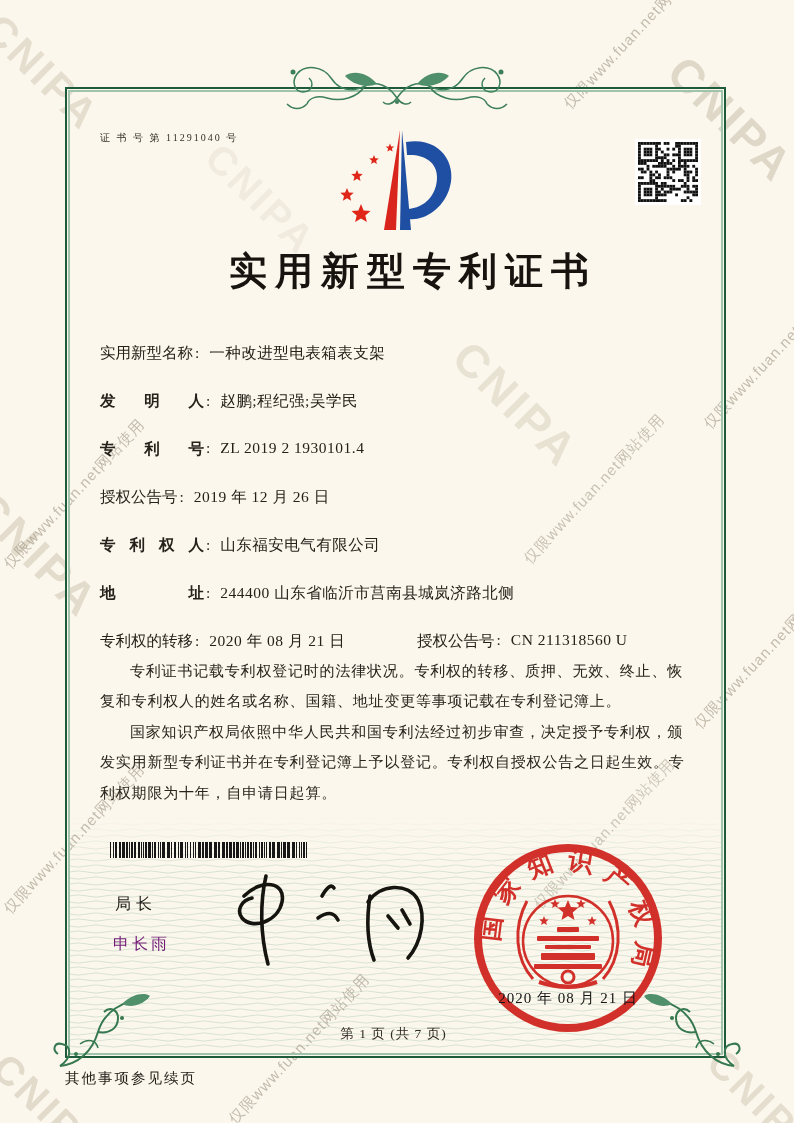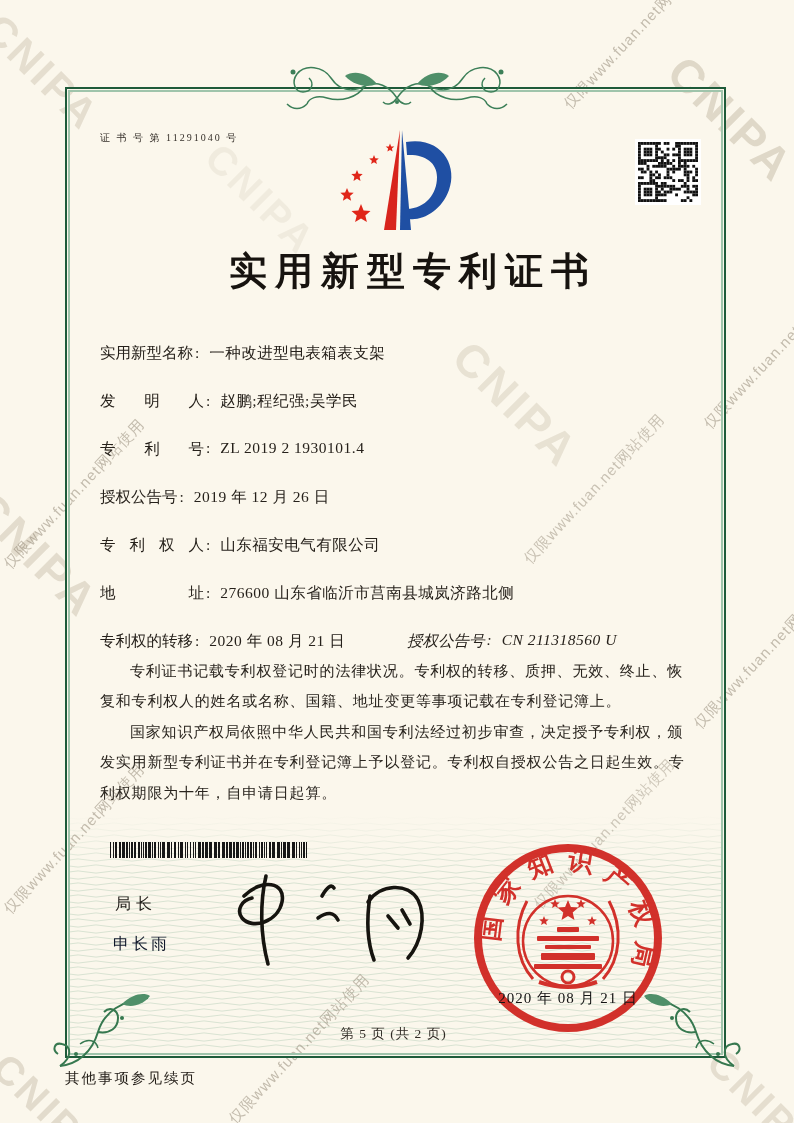--- a/index.html
+++ b/index.html
@@ -32,32 +32,32 @@
   #qrbox{position:absolute;left:635px;top:139px;width:66px;height:66px;background:#fff;}
   #qr{position:absolute;left:3px;top:3px;width:60px;height:60px;}
   .title{
     position:absolute;left:0;top:234px;width:100%;margin:12px;text-align:center;
     font-size:38px;font-weight:700;letter-spacing:8px;padding-left:8px;box-sizing:border-box;
     color:#17130f;
   }
   
   .field-row{position:absolute;left:100px;width:600px;height:22px;font-size:15.5px;color:#26211b;}
   .flabel{display:inline-block;vertical-align:top;}
-  .flabel.wj{width:104px;text-align:justify;text-align-last:justify;}
+  .flabel.wj{width:104px;text-align:justify;text-align-last:justify;font-weight:bold;}
   .fcolon{margin:0 10px 0 2px;}
   .fval{letter-spacing:.5px;}
-  .auth-no{position:absolute;left:307px;top:0;font-style:italic;}
+  .auth-no{position:absolute;left:317px;top:0;}
   
   .paras{position:absolute;left:100px;top:656px;width:597px;font-size:15px;line-height:30.4px;letter-spacing:.8px;color:#29241e;}
   .paras p{margin:0;text-indent:2em;}
   
   #barcode{position:absolute;left:110px;top:842px;width:200px;height:16px;}
   
   .officer-title{position:absolute;left:115px;top:894px;font-size:16px;letter-spacing:5px;color:#1d1a16;}
-  .officer-name{position:absolute;left:113px;top:934px;font-size:16px;letter-spacing:3px;color:#0f172a;}
+  .officer-name{position:absolute;left:113px;top:934px;font-size:16px;letter-spacing:3px;color:#701a75;}
   #signature{position:absolute;left:222px;top:866px;width:210px;height:112px;}
   
   #seal{position:absolute;left:469px;top:841px;width:198px;height:198px;opacity:.94;}
   .seal-date{position:absolute;left:469px;top:989px;width:198px;text-align:center;
     font-size:15px;letter-spacing:1px;color:#141414;}
   
   .pageno{position:absolute;left:65px;top:1025px;width:657px;text-align:center;font-size:13.5px;letter-spacing:1px;color:#2f2a24;}
   .contnote{position:absolute;left:65px;top:1069px;width:657px;font-size:14.5px;letter-spacing:2px;color:#26211b;}
   
   .orn{position:absolute;pointer-events:none;}
@@ -439,21 +439,21 @@
   <div class="field-row" style="top:439px">
     <span class="flabel wj">专利号</span><span class="fcolon">:</span><span class="fval">ZL 2019 2 1930101.4</span>
   </div>
   <div class="field-row" style="top:487px">
     <span class="flabel">授权公告号</span><span class="fcolon">:</span><span class="fval">2019 年 12 月 26 日</span>
   </div>
   <div class="field-row" style="top:535px">
     <span class="flabel wj">专利权人</span><span class="fcolon">:</span><span class="fval">山东福安电气有限公司</span>
   </div>
   <div class="field-row" style="top:583px">
-    <span class="flabel wj">地址</span><span class="fcolon">:</span><span class="fval">276600 山东省临沂市莒南县城岚济路北侧</span>
+    <span class="flabel wj">地址</span><span class="fcolon">:</span><span class="fval">244400 山东省临沂市莒南县城岚济路北侧</span>
   </div>
   <div class="field-row" style="top:631px">
     <span class="flabel">专利权的转移</span><span class="fcolon">:</span><span class="fval">2020 年 08 月 21 日</span>
     <span class="auth-no">
       <span class="flabel">授权公告号</span><span class="fcolon">:</span><span class="fval">CN 211318560 U</span>
     </span>
   </div>
 
   <div class="paras">
     <p>专利证书记载专利权登记时的法律状况。专利权的转移、质押、无效、终止、恢复和专利权人的姓名或名称、国籍、地址变更等事项记载在专利登记簿上。</p>
@@ -565,16 +565,16 @@
         <rect x="65" y="123" width="68" height="5" rx="1"></rect>
       </g>
       <circle cx="99" cy="136" r="6" fill="none" stroke="#d0251f" stroke-width="3"></circle>
       <path d="M70,141 Q99,151 128,141" fill="none" stroke="#d0251f" stroke-width="4"></path>
       <path d="M58,60 C44,86 46,118 64,138" fill="none" stroke="#d0251f" stroke-width="3"></path>
       <path d="M140,60 C154,86 152,118 134,138" fill="none" stroke="#d0251f" stroke-width="3"></path>
     </g>
   </svg>
   <div class="seal-date">2020 年 08 月 21 日</div>
 
-  <div class="pageno">第 5 页 (共 2 页)</div>
+  <div class="pageno">第 1 页 (共 7 页)</div>
   <div class="contnote">其他事项参见续页</div>
 
 </div>
 
 </body></html>

